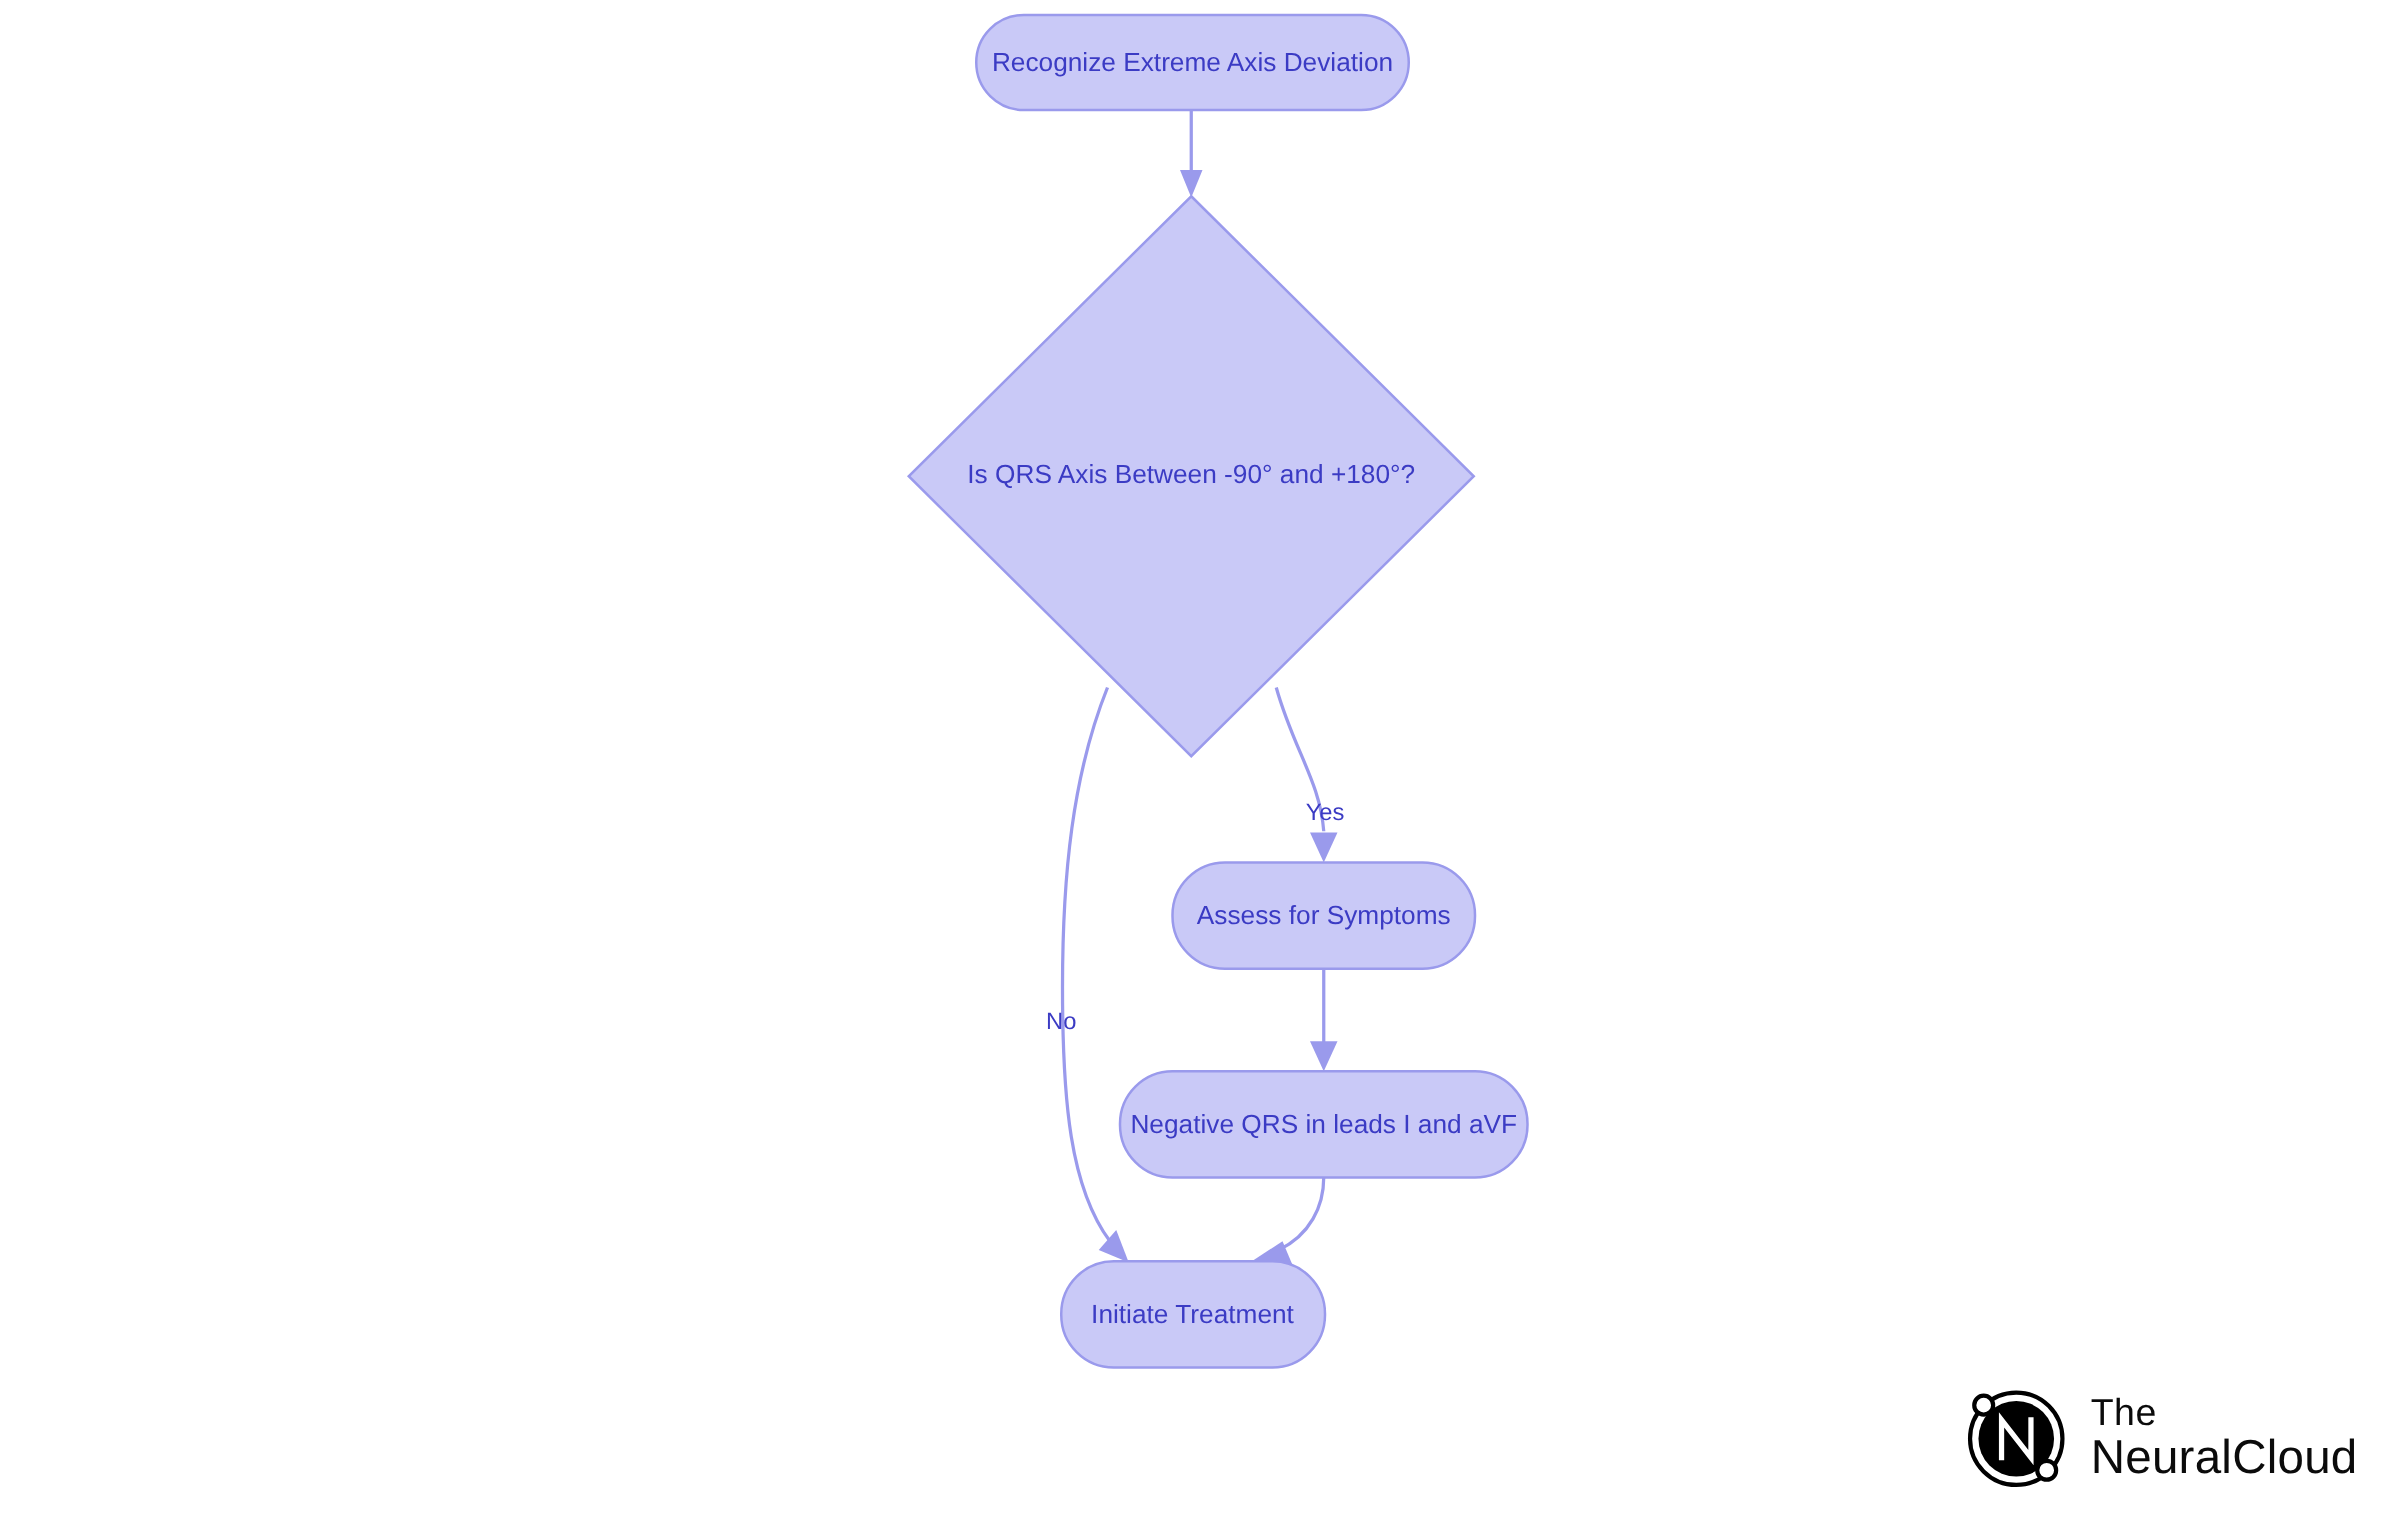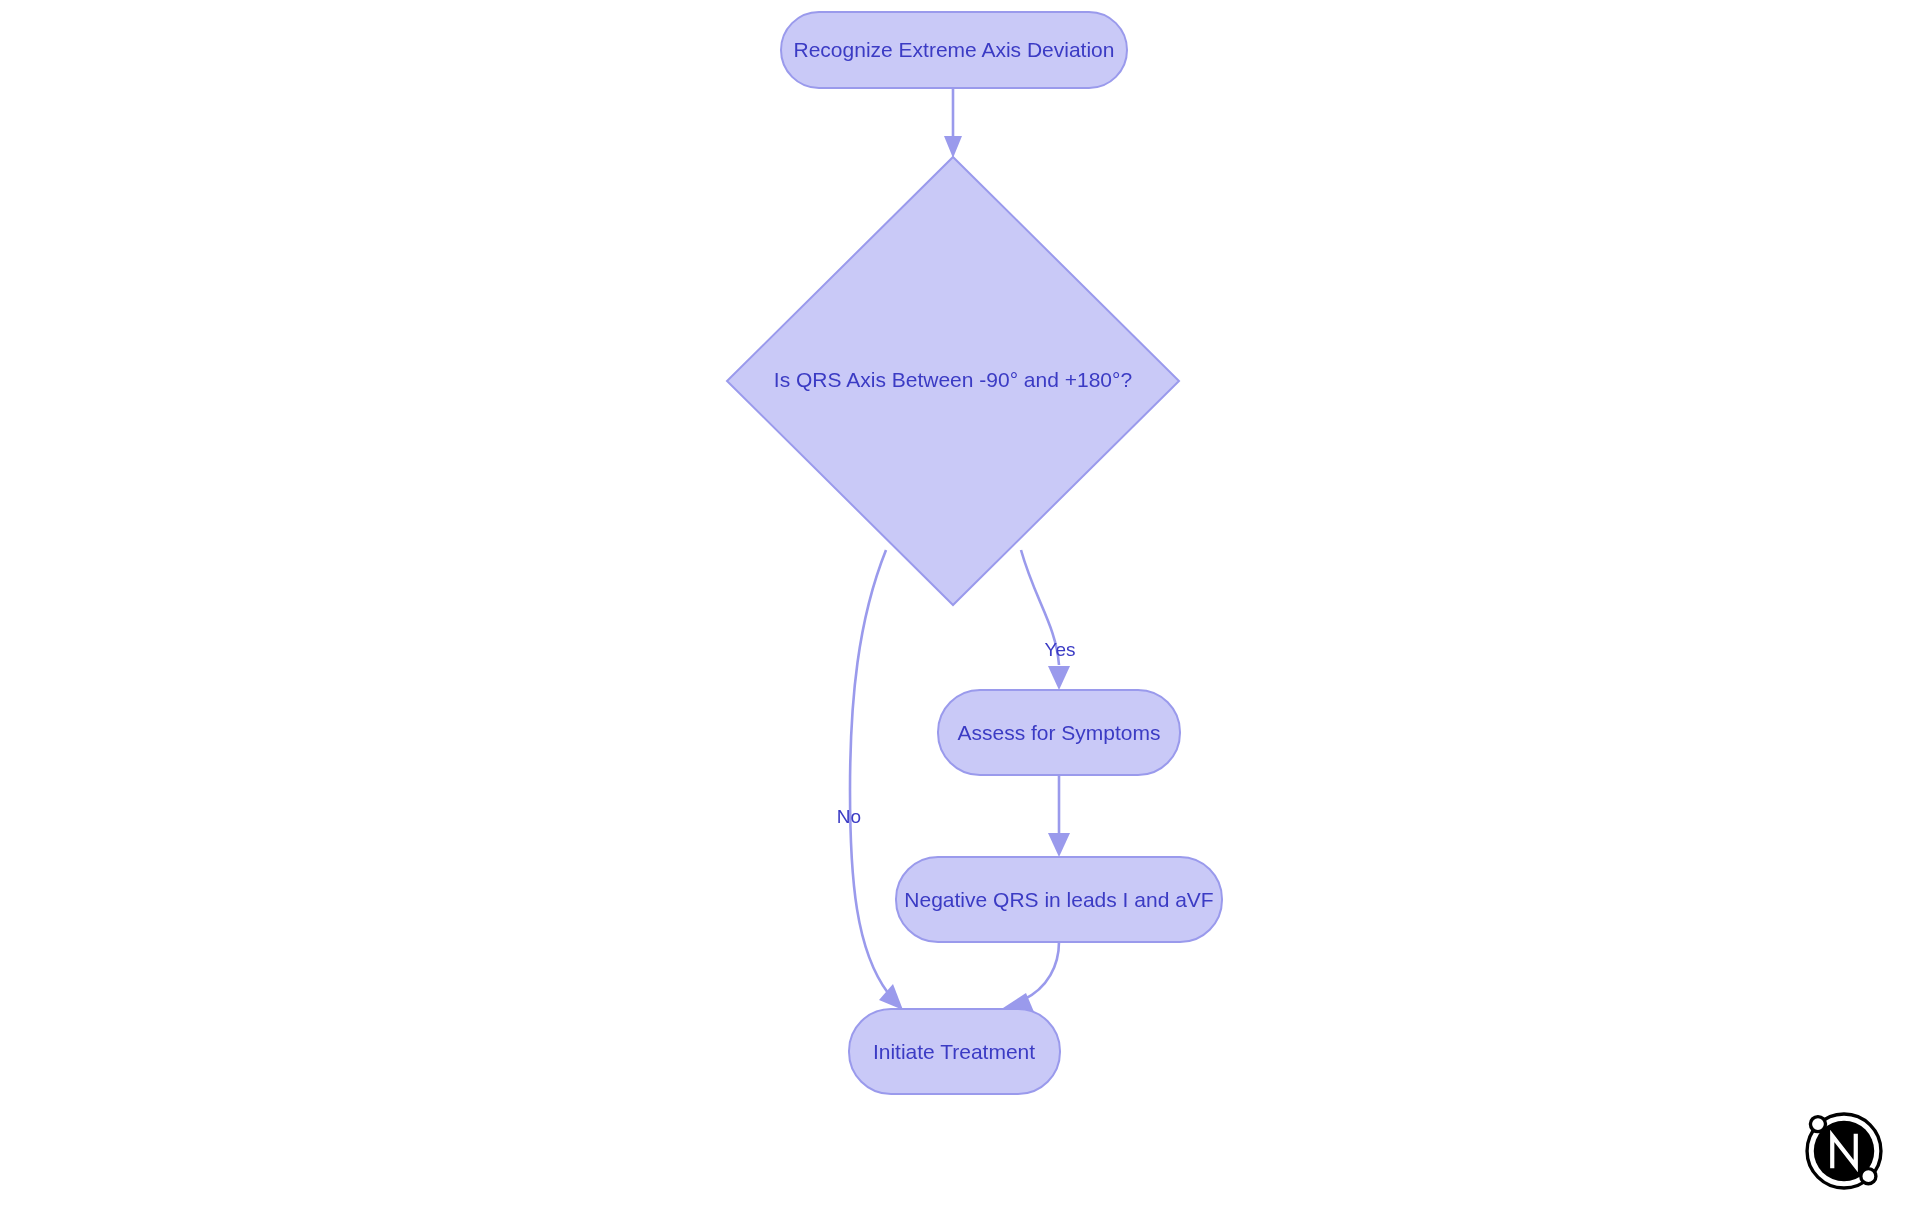--- a/index.html
+++ b/index.html
@@ -147,13 +147,17 @@
 </svg>
 
 <div id="brand-logo">
   <svg class="mark" viewBox="0 0 100 100" xmlns="http://www.w3.org/2000/svg">
     <circle cx="50" cy="50" r="36" fill="#000000"></circle>
     <circle cx="50" cy="50" r="44" fill="none" stroke="#000000" stroke-width="4"></circle>
     <circle cx="19" cy="18" r="9" fill="#ffffff" stroke="#000000" stroke-width="4"></circle>
     <circle cx="79" cy="80" r="9" fill="#ffffff" stroke="#000000" stroke-width="4"></circle>
     <path d="M 36 68 L 36 32 L 64 68 L 64 32" fill="none" stroke="#ffffff" stroke-width="5" stroke-linecap="square" stroke-linejoin="miter"></path>
   </svg>
+  <div class="wordmark">
+    <span class="line1">The</span>
+    <span class="line2">NeuralCloud</span>
+  </div>
 </div>
 
 </body></html>

